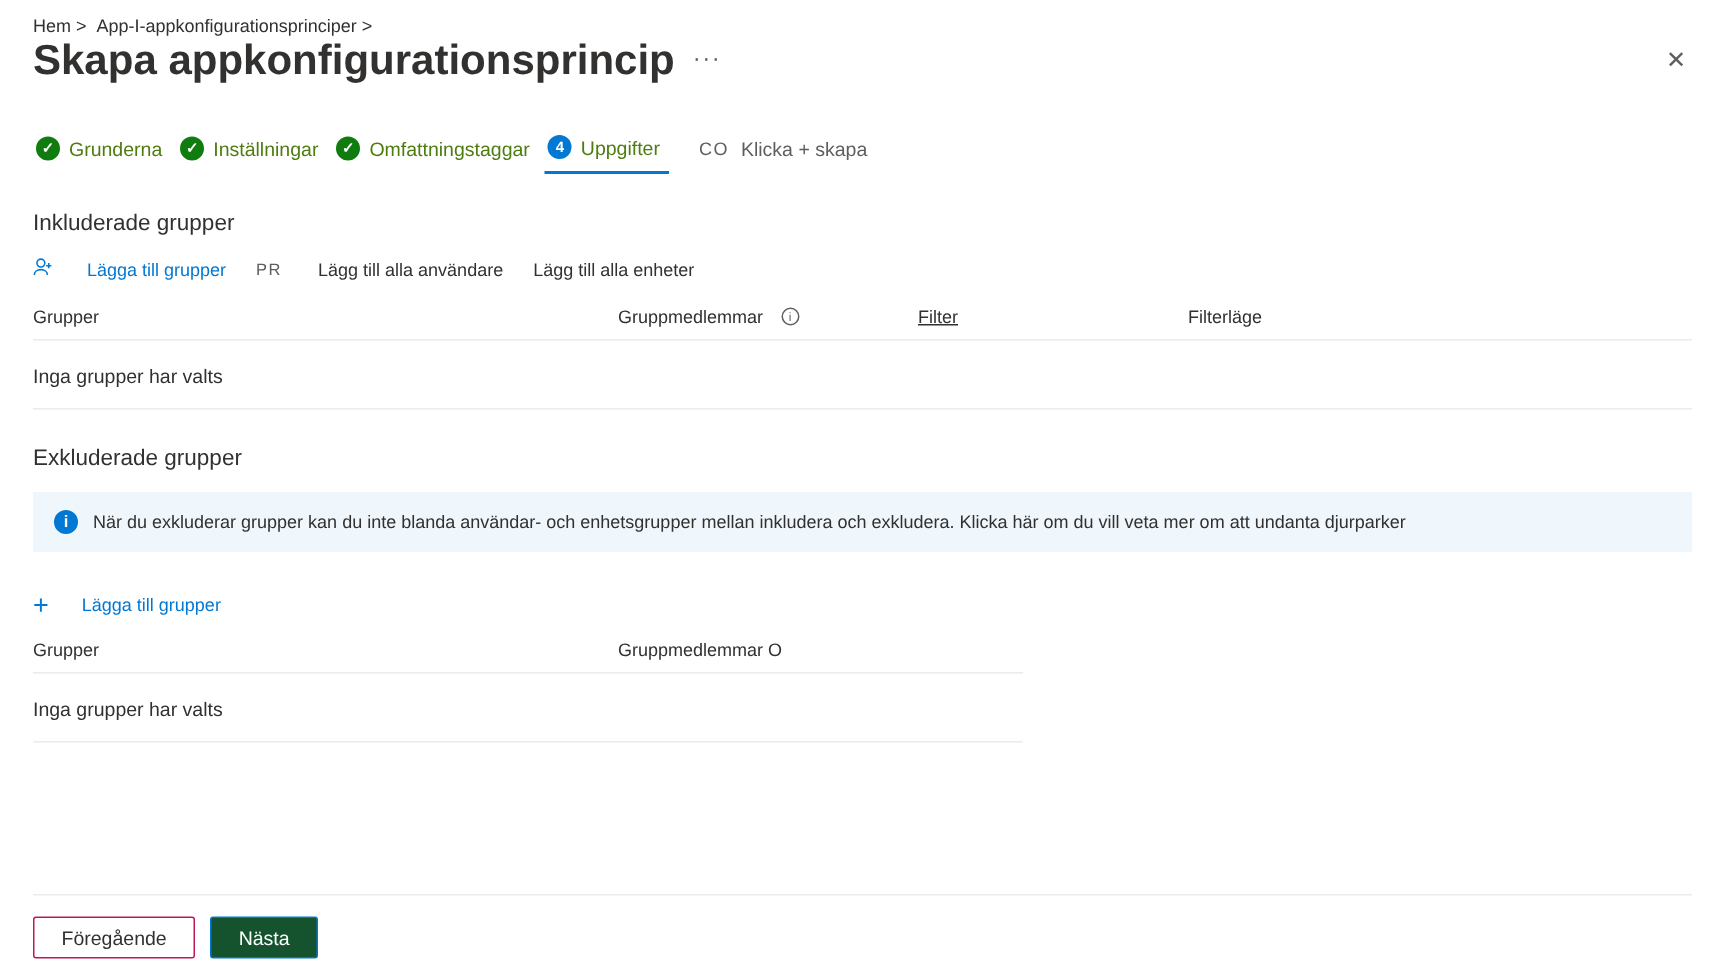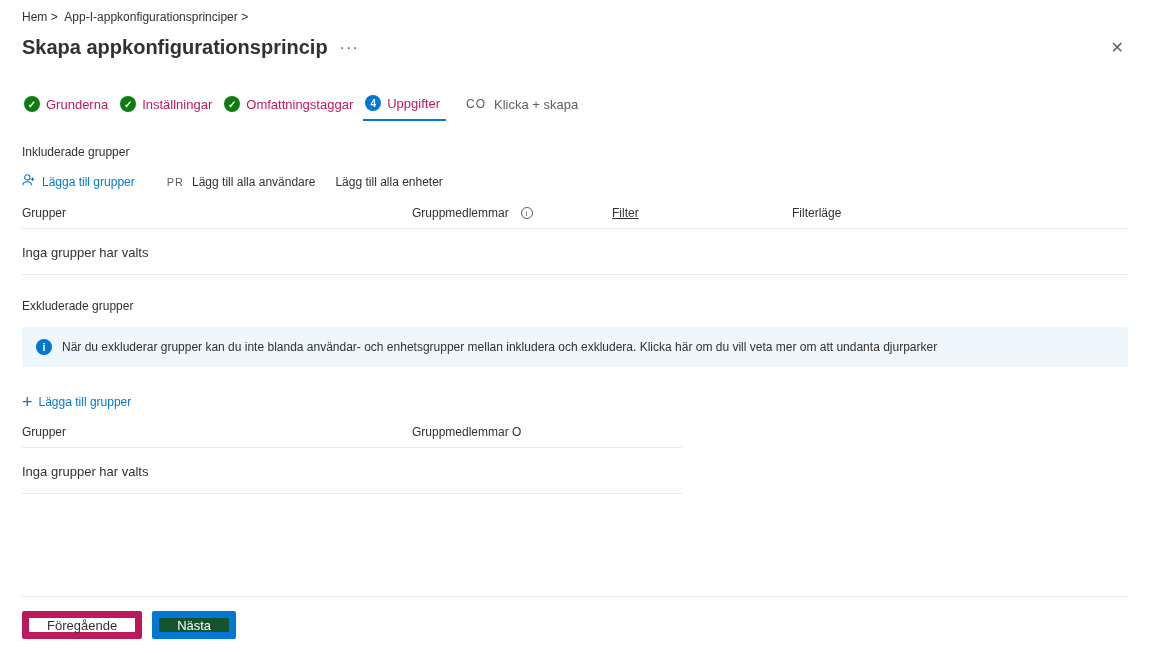--- a/index.html
+++ b/index.html
@@ -14,31 +14,31 @@
     }
     .page {
       padding: 10px 22px 0 22px;
       height: 100%;
       display: flex;
       flex-direction: column;
     }
     .breadcrumb {
       font-size: 12px;
       color: #323130;
-      margin-bottom: 10px;
+      margin-bottom: 0;
     }
     .breadcrumb span { margin-right: 4px; }
     .title-row {
       display: flex;
       justify-content: space-between;
       align-items: center;
       margin-bottom: 28px;
     }
     .title {
-      font-size: 20px;
+      font-size: 28px;
       font-weight: 600;
       color: #323130;
     }
     .ellipsis { color: #605e5c; font-size: 16px; letter-spacing: 1px; margin-left: 12px;}
     .close-btn {
       font-size: 16px;
       color: #605e5c;
       cursor: pointer;
       padding: 4px;
     }
@@ -66,58 +66,58 @@
       border-radius: 50%;
       display: flex;
       align-items: center;
       justify-content: center;
       font-size: 10px;
       font-weight: bold;
       color: #fff;
     }
     .step-icon.done { background: #107c10; }
     .step-icon.current { background: #0078d4; }
-    .step-label { color: #be185d; }
+    .step-label { color: #4d7c0f; }
     .step.pending .step-label { color: #605e5c; }
     .step.review { margin-left: 14px; }
     .step-prefix { color: #605e5c; font-size: 12px; margin-right: 2px; letter-spacing: 1px;}
 
     .section-title {
-      font-size: 12px;
+      font-size: 15px;
       font-weight: 400;
       margin-bottom: 14px;
       color: #323130;
     }
 
     .action-row {
       display: flex;
       align-items: center;
       gap: 20px;
       margin-bottom: 16px;
       font-size: 12px;
     }
     .action-link {
       display: flex;
       align-items: center;
-      gap: 6px;
+      gap: 22px;
       color: #0078d4;
       cursor: pointer;
     }
     .action-link.plain { color: #323130; }
     .action-icon {
       color: #0078d4;
       font-size: 14px;
     }
     .action-plus {
       color: #0078d4;
       font-size: 18px;
       font-weight: 300;
       line-height: 14px;
     }
-    .action-prefix { color: #605e5c; font-size: 11px; margin-right: 2px; letter-spacing: 1px; margin-left: 12px;}
+    .action-prefix { color: #605e5c; font-size: 11px; margin-right: 2px; letter-spacing: 1px;}
 
     .table-header {
       display: flex;
       border-bottom: 1px solid #edebe9;
       padding-bottom: 8px;
       margin-bottom: 10px;
       font-size: 12px;
       color: #323130;
     }
     .col1 { width: 390px; }
@@ -189,21 +189,21 @@
       display: flex;
       gap: 10px;
       margin-top: auto;
     }
     .btn {
       height: 28px;
       padding: 0 18px;
       font-size: 13px;
       border-radius: 2px;
       cursor: pointer;
-      border: 7px solid #be185d;
+      border: 1px solid #be185d;
       background: #fff;
       color: #323130;
     }
     .btn.primary {
       background: #14532d;
       border-color: #0078d4;
       color: #fff;
     }
     .content-scroll { flex: 1; overflow: hidden; }
     .excluded-section .table-header-2 { width: 660px; }

